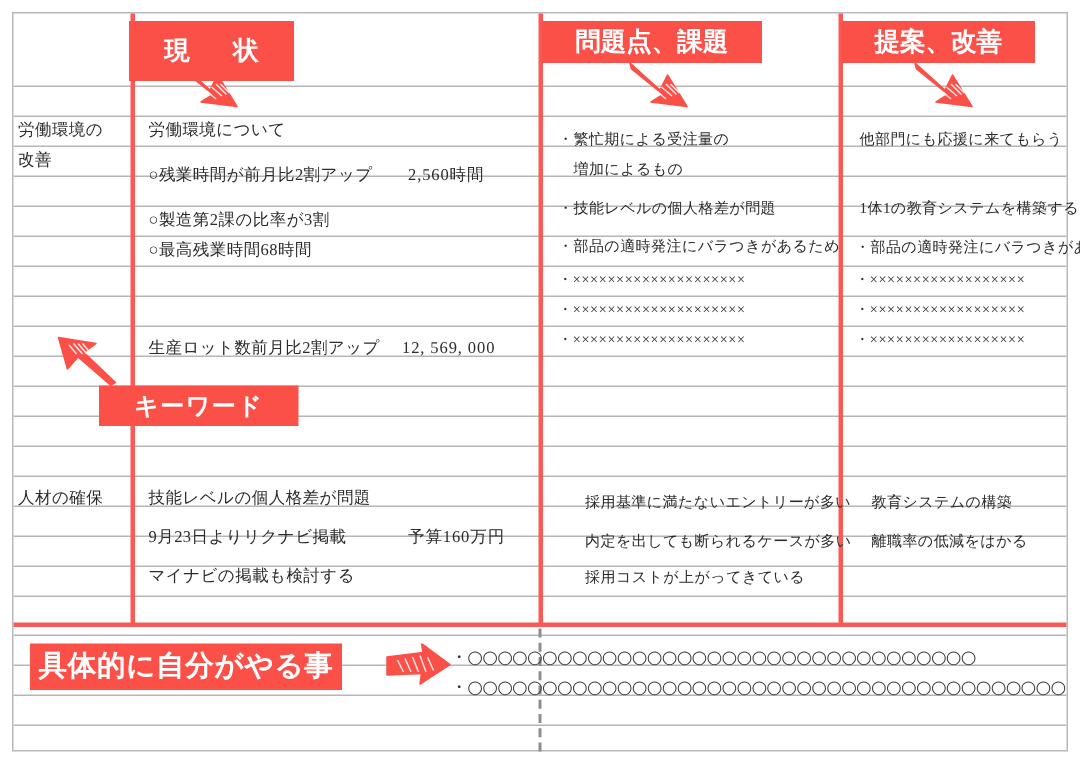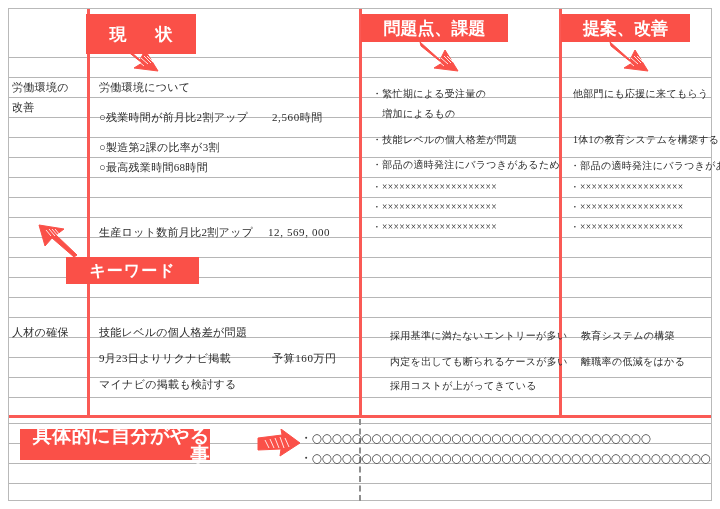--- a/index.html
+++ b/index.html
@@ -206,21 +206,21 @@
   </div>
 
   <div class="banner" style="left:561px; top:14px; width:129px; height:28px; font-size:17px;">
     <span>提案、改善</span>
   </div>
 
   <div class="banner" style="left:66px; top:257px; width:133px; height:27px; font-size:16px; letter-spacing:1px;">
     <span>キーワード</span>
   </div>
 
-  <div class="banner" style="left:20px; top:429px; width:190px; height:31px; font-size:19px; letter-spacing:0.5px;text-align:right;">
+  <div class="banner" style="left:20px; top:429px; width:208px; height:31px; font-size:19px; letter-spacing:0.5px;">
     <span>具体的に自分がやる事</span>
   </div>
 
   <div class="arrow" style="left:118px; top:40px;">
     <svg width="44" height="34" viewBox="0 0 44 34">
       <g fill="#fa5048" stroke="#fa5048" stroke-width="1" stroke-linejoin="round">
         <path d="M2 2 L22 20 L27 10 L40 31 L16 28 L24 23 L3 6 Z"></path>
       </g>
       <g stroke="#ffffff" stroke-width="1" opacity="0.85">
         <line x1="20" y1="21" x2="26" y2="26"></line>

